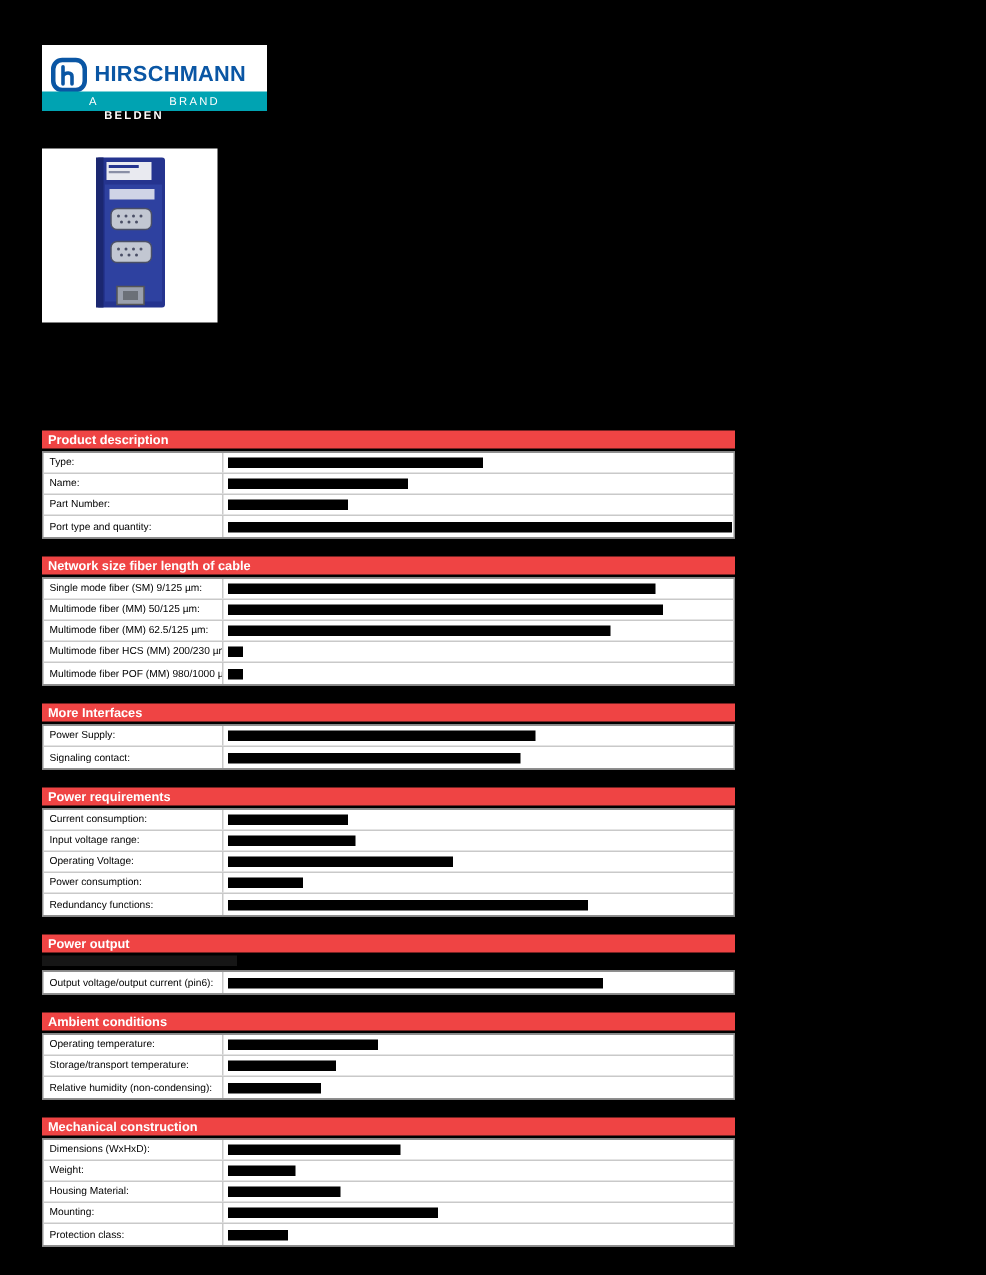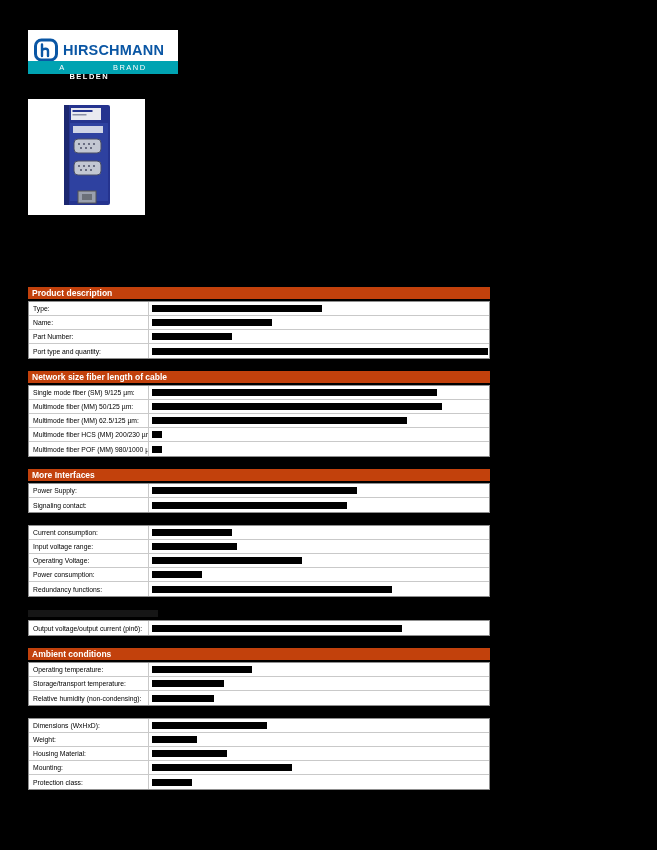--- a/index.html
+++ b/index.html
@@ -14,21 +14,21 @@
               color:#fff;font-size:7.5px;display:flex;align-items:center;justify-content:center;
               letter-spacing:1.5px;box-sizing:border-box;}
   .belden-bar b{font-weight:bold;margin-top:18px;}
 
   
   .product-image{position:absolute;left:28px;top:99px;width:117px;height:116px;background:#fff;}
 
   
   #sections{position:absolute;left:28px;top:287px;width:462px;}
   .section{margin-bottom:12px;}
-  .section-header{height:12px;background:#c2410c;color:#fff;font-size:8.5px;font-weight:bold;
+  .section-header{height:12px;background:#ef4444;color:#fff;font-size:8.5px;font-weight:bold;
                   padding-left:4px;display:flex;align-items:center;box-sizing:border-box;}
   .subnote{height:9px;margin-top:1px;display:flex;align-items:center;}
   .spec-table{margin-top:2px;border:1px solid #8f8f8f;background:#fff;box-sizing:border-box;}
   .spec-row{display:flex;height:14px;border-bottom:1px solid #c9c9c9;align-items:stretch;box-sizing:border-box;}
   .spec-row:last-child{border-bottom:none;}
   .spec-label{width:120px;flex:none;font-size:6.8px;color:#000;padding-left:4px;
               border-right:1px solid #c9c9c9;display:flex;align-items:center;box-sizing:border-box;
               white-space:nowrap;overflow:hidden;}
   .spec-value{flex:1;display:flex;align-items:center;padding-left:3px;box-sizing:border-box;}
   .bar{height:7px;background:#000;}
@@ -161,20 +161,21 @@
           </div>
           <div class="spec-row">
             <div class="spec-label">Signaling contact:</div>
             <div class="spec-value">
               <div class="bar" style="width: 195px;"></div>
             </div>
           </div>
         </div>
       </div>
       <div class="section">
+        <div class="section-header">Power requirements</div>
         <div class="spec-table">
           <div class="spec-row">
             <div class="spec-label">Current consumption:</div>
             <div class="spec-value">
               <div class="bar" style="width: 80px;"></div>
             </div>
           </div>
           <div class="spec-row">
             <div class="spec-label">Input voltage range:</div>
             <div class="spec-value">
@@ -195,20 +196,21 @@
           </div>
           <div class="spec-row">
             <div class="spec-label">Redundancy functions:</div>
             <div class="spec-value">
               <div class="bar" style="width: 240px;"></div>
             </div>
           </div>
         </div>
       </div>
       <div class="section">
+        <div class="section-header">Power output</div>
         <div class="subnote">
           <div class="bar dim" style="width: 130px;"></div>
         </div>
         <div class="spec-table">
           <div class="spec-row">
             <div class="spec-label">Output voltage/output current (pin6):</div>
             <div class="spec-value">
               <div class="bar" style="width: 250px;"></div>
             </div>
           </div>
@@ -231,20 +233,21 @@
           </div>
           <div class="spec-row">
             <div class="spec-label">Relative humidity (non-condensing):</div>
             <div class="spec-value">
               <div class="bar" style="width: 62px;"></div>
             </div>
           </div>
         </div>
       </div>
       <div class="section">
+        <div class="section-header">Mechanical construction</div>
         <div class="spec-table">
           <div class="spec-row">
             <div class="spec-label">Dimensions (WxHxD):</div>
             <div class="spec-value">
               <div class="bar" style="width: 115px;"></div>
             </div>
           </div>
           <div class="spec-row">
             <div class="spec-label">Weight:</div>
             <div class="spec-value">

